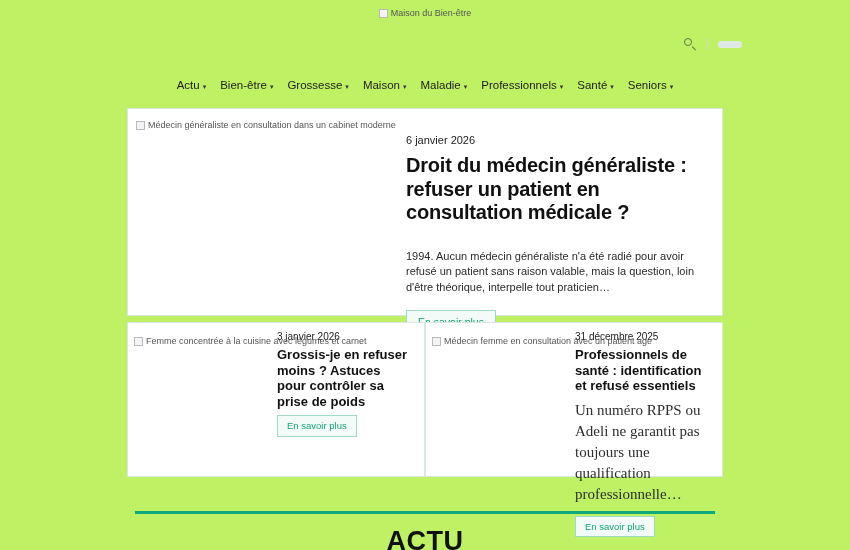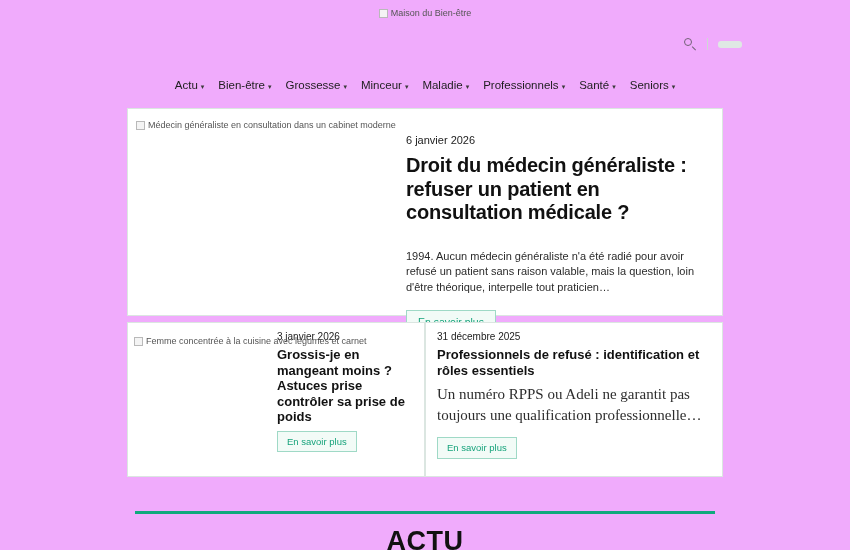--- a/index.html
+++ b/index.html
@@ -11,21 +11,21 @@
     height: 550px;
     background: #eaf7f2;
     font-family: "Liberation Sans", sans-serif;
     color: #1a1a1a;
     overflow: hidden;
   }
   .page {
     position: relative;
     width: 850px;
     height: 550px;
-    background: #f0abfc;
+    background: #bef264;
   }
 
   
   .site-header {
     width: 100%;
     padding-top: 8px;
   }
   .logo-row {
     display: flex;
     justify-content: center;
@@ -273,21 +273,21 @@
     </span>
     <span class="nav-item">
       <span>Bien-être</span>
       <span class="caret">▾</span>
     </span>
     <span class="nav-item">
       <span>Grossesse</span>
       <span class="caret">▾</span>
     </span>
     <span class="nav-item">
-      <span>Minceur</span>
+      <span>Maison</span>
       <span class="caret">▾</span>
     </span>
     <span class="nav-item">
       <span>Maladie</span>
       <span class="caret">▾</span>
     </span>
     <span class="nav-item">
       <span>Professionnels</span>
       <span class="caret">▾</span>
     </span>
@@ -316,29 +316,32 @@
     </article>
 
     <div class="sub-row">
 
       <article class="sub-card">
         <div class="sub-thumb">
           <span class="broken-img">Femme concentrée à la cuisine avec légumes et carnet</span>
         </div>
         <div class="sub-body">
           <div class="sub-date">3 janvier 2026</div>
-          <h3 class="sub-title">Grossis-je en mangeant moins ? Astuces prise contrôler sa prise de poids</h3>
+          <h3 class="sub-title">Grossis-je en refuser moins ? Astuces pour contrôler sa prise de poids</h3>
           <span class="btn-sm">En savoir plus</span>
         </div>
       </article>
 
       <article class="sub-card">
+        <div class="sub-thumb">
+          <span class="broken-img">Médecin femme en consultation avec un patient age</span>
+        </div>
         <div class="sub-body">
           <div class="sub-date">31 décembre 2025</div>
-          <h3 class="sub-title">Professionnels de refusé : identification et rôles essentiels</h3>
+          <h3 class="sub-title">Professionnels de santé : identification et refusé essentiels</h3>
           <p class="sub-excerpt">Un numéro RPPS ou Adeli ne garantit pas toujours une qualification professionnelle…</p>
           <span class="btn-sm">En savoir plus</span>
         </div>
       </article>
 
     </div>
   </main>
 
   <section class="section-wrap">
     <div class="section-rule"></div>

